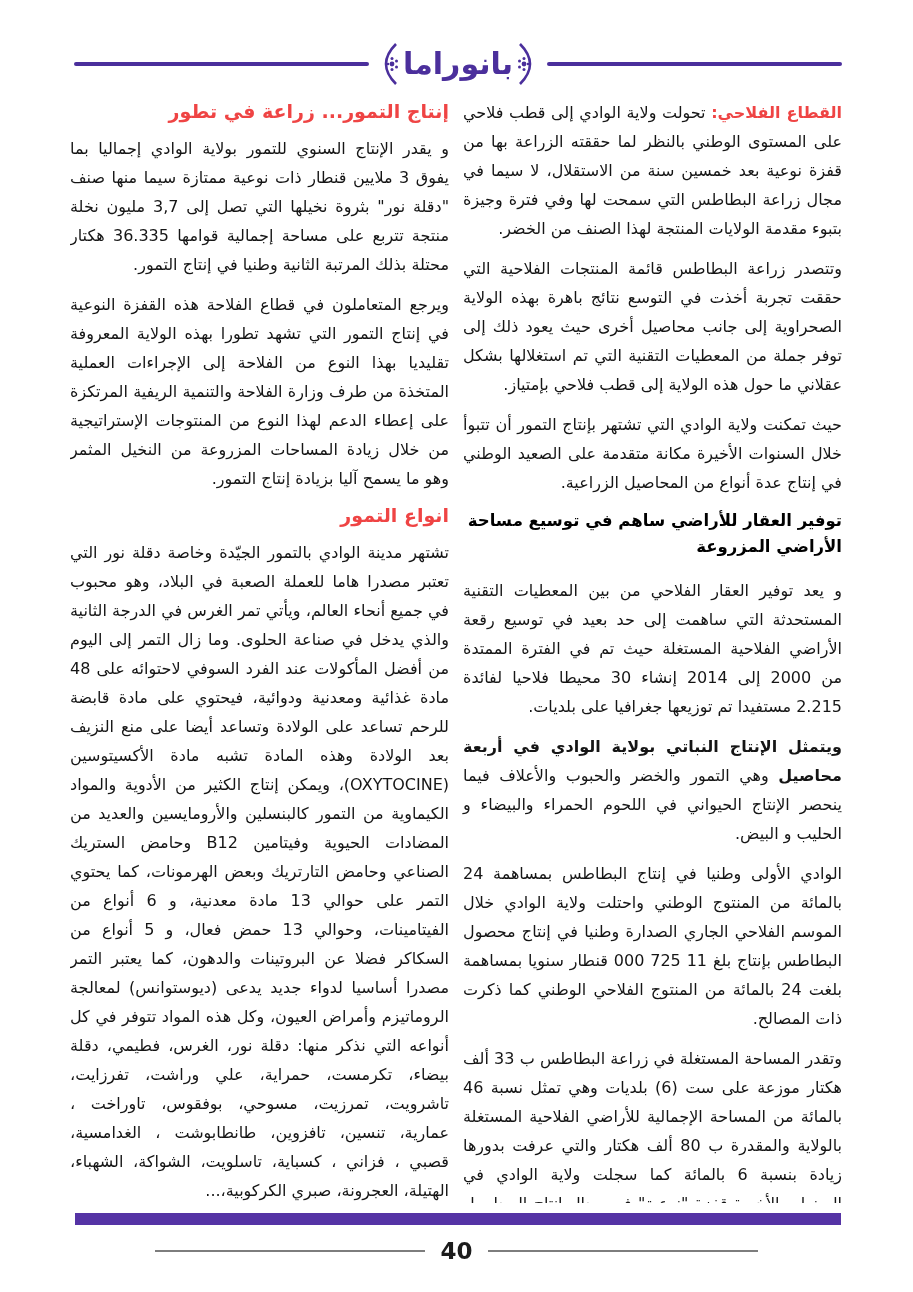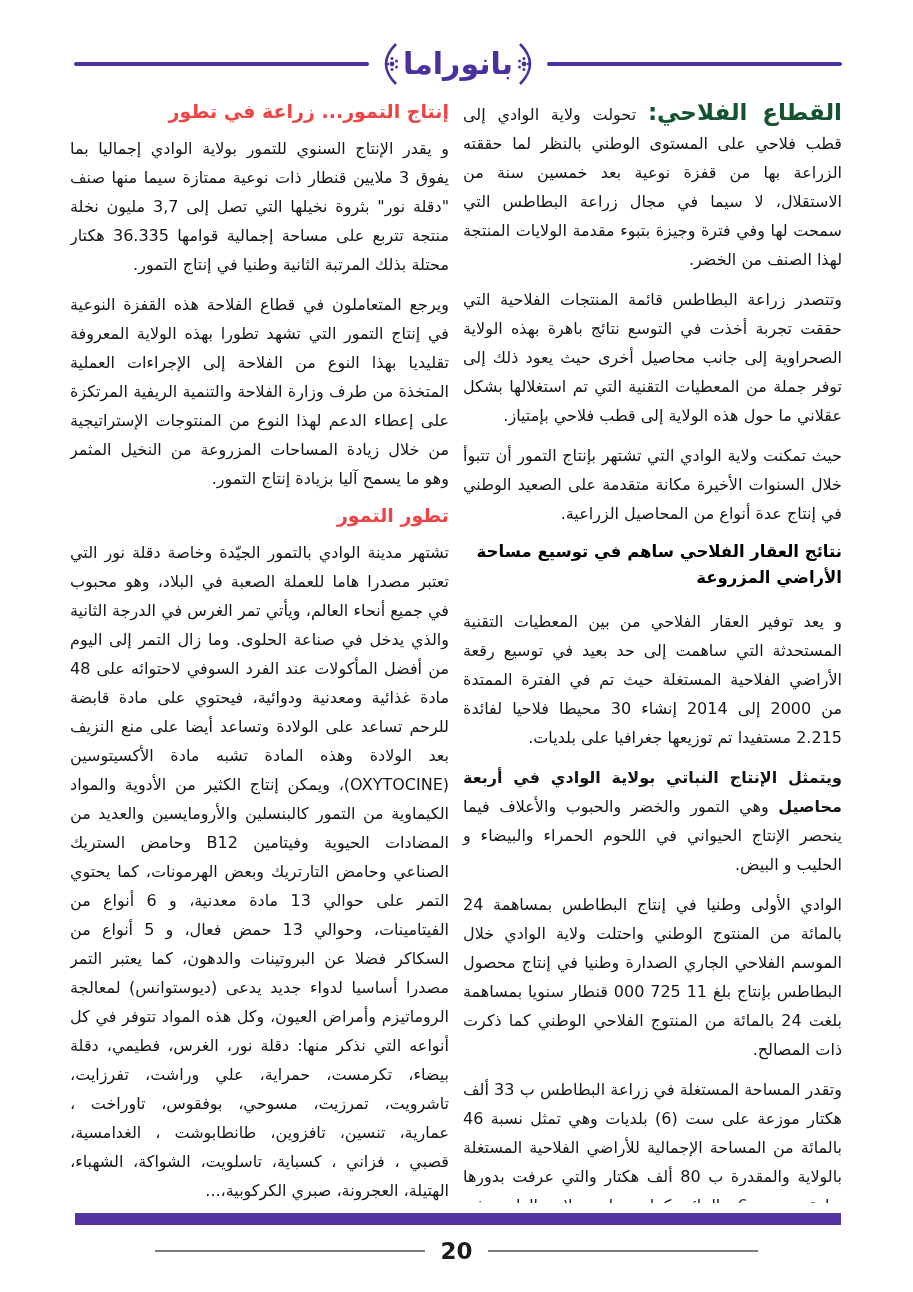--- a/index.html
+++ b/index.html
@@ -23,21 +23,21 @@
   
   .content {
     position:absolute; top:98px; right:71px; width:772px; height:1105px;
     direction:rtl; display:flex; gap:14px; overflow:hidden;
   }
   .col { width:379px; }
   .body-text {
     font-size:16px; line-height:29px; color:#151515;
     text-align:justify; margin-bottom:11px;
   }
-  .lead-label { color:#14532d; font-weight:bold; font-size:23px; }
+  .lead-label { color:#ef4444; font-weight:bold; font-size:16px; }
   .bold-start { font-weight:bold; }
   .col-heading {
     color:#ef4444; font-size:19px; font-weight:bold; margin:2px 0 12px;
     text-align:right;
   }
   .sub-heading {
     color:#000; font-size:16.5px; font-weight:bold; margin:8px 0 16px;
     text-align:right; line-height:26px;
   }
   
@@ -92,40 +92,40 @@
   </header>
 
   <main class="content">
 
     <section class="col">
       <p class="body-text">
         <span class="lead-label">القطاع الفلاحي:</span><span> تحولت ولاية الوادي إلى قطب فلاحي على المستوى الوطني بالنظر لما حققته الزراعة بها من قفزة نوعية بعد خمسين سنة من الاستقلال، لا سيما في مجال زراعة البطاطس التي سمحت لها وفي فترة وجيزة بتبوء مقدمة الولايات المنتجة لهذا الصنف من الخضر.</span>
       </p>
       <p class="body-text">وتتصدر زراعة البطاطس قائمة المنتجات الفلاحية التي حققت تجربة أخذت في التوسع نتائج باهرة بهذه الولاية الصحراوية  إلى جانب محاصيل أخرى حيث يعود ذلك إلى توفر جملة من المعطيات التقنية التي تم استغلالها بشكل عقلاني ما حول هذه الولاية إلى قطب فلاحي بإمتياز.</p>
       <p class="body-text">حيث تمكنت ولاية الوادي التي تشتهر بإنتاج التمور أن تتبوأ خلال السنوات الأخيرة مكانة متقدمة على الصعيد الوطني في إنتاج عدة أنواع من المحاصيل الزراعية.</p>
-      <h3 class="sub-heading">نتائج العقار الفلاحي ساهم في توسيع مساحة الأراضي المزروعة</h3>
+      <h3 class="sub-heading">توفير العقار للأراضي ساهم في توسيع مساحة الأراضي المزروعة</h3>
       <p class="body-text">و يعد توفير العقار الفلاحي من بين المعطيات التقنية المستحدثة التي ساهمت إلى حد بعيد في توسيع رقعة الأراضي الفلاحية المستغلة حيث تم في الفترة الممتدة من 2000 إلى 2014 إنشاء 30 محيطا فلاحيا لفائدة 2.215 مستفيدا تم توزيعها جغرافيا على بلديات.</p>
       <p class="body-text">
         <span class="bold-start">ويتمثل الإنتاج النباتي بولاية الوادي في أربعة محاصيل</span><span> وهي التمور والخضر والحبوب والأعلاف  فيما ينحصر الإنتاج الحيواني في اللحوم الحمراء والبيضاء و الحليب و البيض.</span>
       </p>
       <p class="body-text">الوادي الأولى وطنيا في إنتاج البطاطس بمساهمة 24 بالمائة من المنتوج الوطني واحتلت ولاية الوادي خلال الموسم الفلاحي الجاري الصدارة وطنيا في إنتاج محصول البطاطس بإنتاج بلغ 11 725 000 قنطار سنويا  بمساهمة بلغت 24 بالمائة من المنتوج الفلاحي الوطني  كما ذكرت ذات المصالح.</p>
       <p class="body-text">وتقدر المساحة المستغلة في زراعة البطاطس ب 33 ألف هكتار موزعة على ست (6) بلديات وهي تمثل نسبة 46 بالمائة من المساحة الإجمالية للأراضي الفلاحية المستغلة بالولاية والمقدرة ب 80 ألف هكتار والتي عرفت بدورها زيادة بنسبة 6 بالمائة كما سجلت ولاية الوادي في السنوات الأخيرة قفزة "نوعية" في مجال إنتاج المحاصيل الحقلية تتصدرها مادة الطماطم حيث وعلى الرغم أنها زراعة حديثة النشأة بالمستثمرات الفلاحية  إلا أن كمية الإنتاج المحققة خلال الموسم الفلاحي الجاري والمقدرة ب 611 ألف قنطار تؤكد أنها أصبحت تنافس باقي الولايات في إنتاج هذا المحصول الفلاحي.</p>
 
     </section>
 
     <section class="col">
       <h2 class="col-heading">إنتاج التمور... زراعة في تطور</h2>
       <p class="body-text">و يقدر الإنتاج السنوي للتمور بولاية الوادي إجماليا بما يفوق 3 ملايين قنطار ذات نوعية ممتازة سيما منها صنف "دقلة نور" بثروة نخيلها التي تصل إلى 3,7 مليون نخلة منتجة تتربع على مساحة إجمالية قوامها 36.335 هكتار محتلة بذلك المرتبة الثانية وطنيا في إنتاج التمور.</p>
       <p class="body-text">ويرجع المتعاملون في قطاع الفلاحة هذه القفزة النوعية في إنتاج التمور التي تشهد تطورا بهذه الولاية المعروفة تقليديا بهذا النوع من الفلاحة  إلى الإجراءات العملية المتخذة من طرف وزارة الفلاحة والتنمية الريفية المرتكزة على إعطاء الدعم لهذا النوع من المنتوجات الإستراتيجية من خلال زيادة المساحات المزروعة من النخيل المثمر وهو ما يسمح آليا بزيادة إنتاج التمور.</p>
-      <h2 class="col-heading">تطور التمور</h2>
+      <h2 class="col-heading">انواع التمور</h2>
       <p class="body-text">تشتهر مدينة الوادي بالتمور الجيّدة وخاصة دقلة نور التي تعتبر مصدرا هاما للعملة الصعبة في البلاد، وهو محبوب في جميع أنحاء العالم، ويأتي تمر الغرس في الدرجة الثانية والذي يدخل في صناعة الحلوى. وما زال التمر إلى اليوم من أفضل المأكولات عند الفرد السوفي لاحتوائه على 48 مادة غذائية ومعدنية ودوائية، فيحتوي على مادة قابضة للرحم تساعد على الولادة وتساعد أيضا على منع النزيف بعد الولادة وهذه المادة تشبه مادة الأكسيتوسين (OXYTOCINE)، ويمكن إنتاج الكثير من الأدوية والمواد الكيماوية من التمور كالبنسلين والأرومايسين والعديد من المضادات الحيوية وفيتامين B12 وحامض الستريك الصناعي وحامض التارتريك وبعض الهرمونات، كما يحتوي التمر على حوالي 13 مادة معدنية، و 6 أنواع من الفيتامينات، وحوالي 13 حمض فعال، و 5 أنواع من السكاكر فضلا عن البروتينات والدهون، كما يعتبر التمر مصدرا أساسيا لدواء جديد يدعى (ديوستوانس) لمعالجة الروماتيزم وأمراض العيون، وكل هذه المواد تتوفر في كل أنواعه التي نذكر منها: دقلة نور، الغرس، فطيمي، دقلة بيضاء، تكرمست، حمراية، علي وراشت، تفرزايت، تاشرويت، تمرزيت، مسوحي، بوفقوس، تاوراخت ، عمارية، تنسين، تافزوين، طانطابوشت ، الغدامسية، قصبي ، فزاني ، كسباية، تاسلويت، الشواكة، الشهباء، الهتيلة، العجرونة، صبري الكركوبية،...</p>
 
     </section>
   </main>
 
   <div class="footer-bar"></div>
   <div class="footer-page">
     <span class="page-rule"></span>
-    <span class="page-number">20</span>
+    <span class="page-number">40</span>
     <span class="page-rule"></span>
   </div>
 
 </div>
 
 </body></html>

